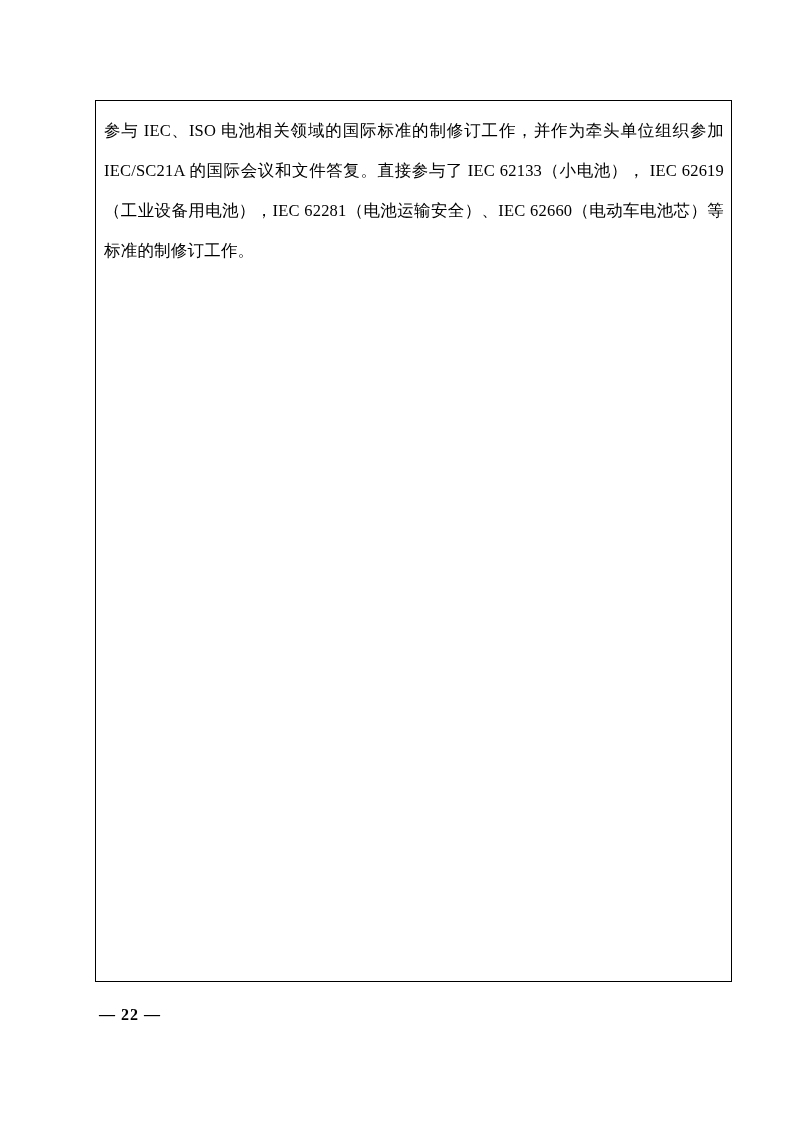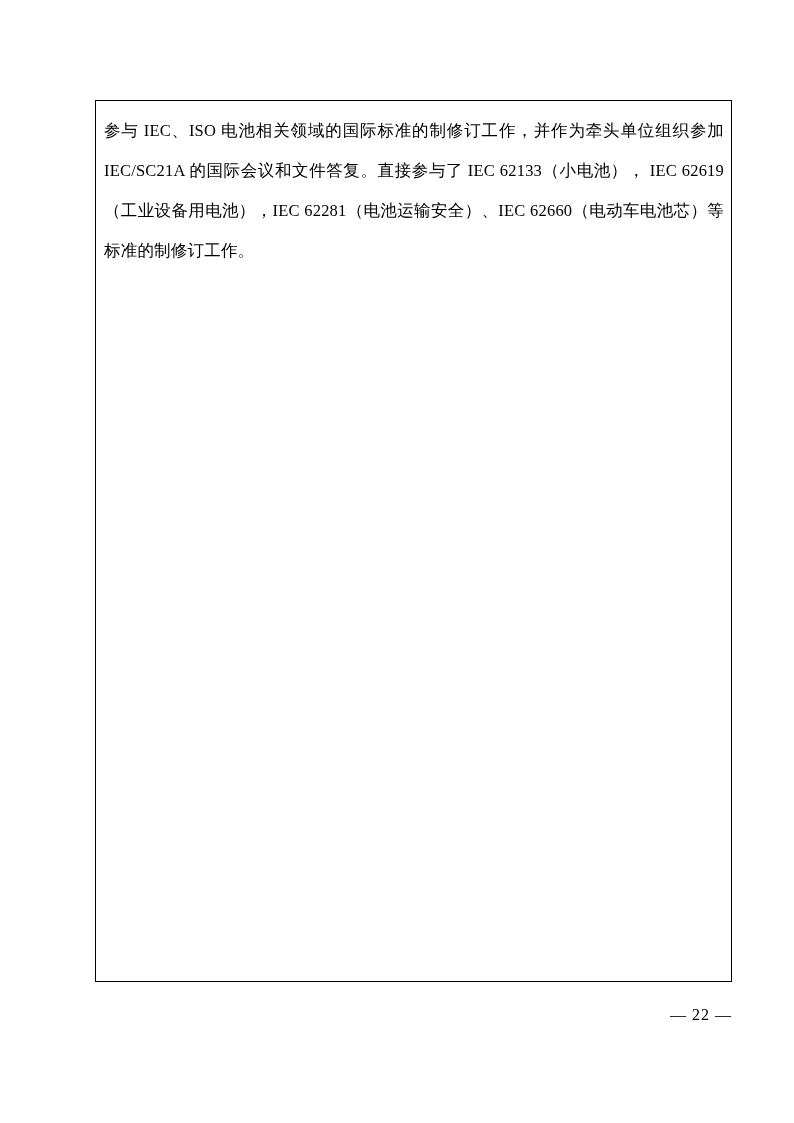--- a/index.html
+++ b/index.html
@@ -47,23 +47,24 @@
     letter-spacing: 0.2px;
   }
   .para.indent {
     text-indent: 34px;
   }
   .page-number {
     position: absolute;
     left: 95px;
     top: 1006px;
     width: 637px;
-    text-align: right;
+    text-align: left;
     font-size: 16px;
     letter-spacing: 1px;
+    font-weight: bold;
   }
   .pn-inner {
     display: inline-block;
     padding-left: 4px;
   }
 </style>
 </head>
 <body>
 
 <div class="page">

